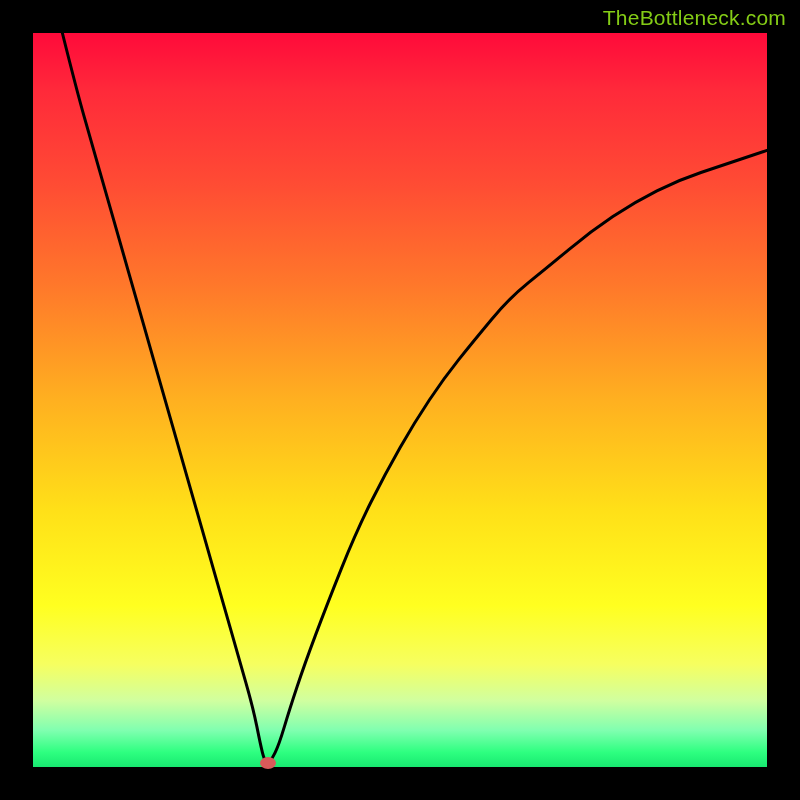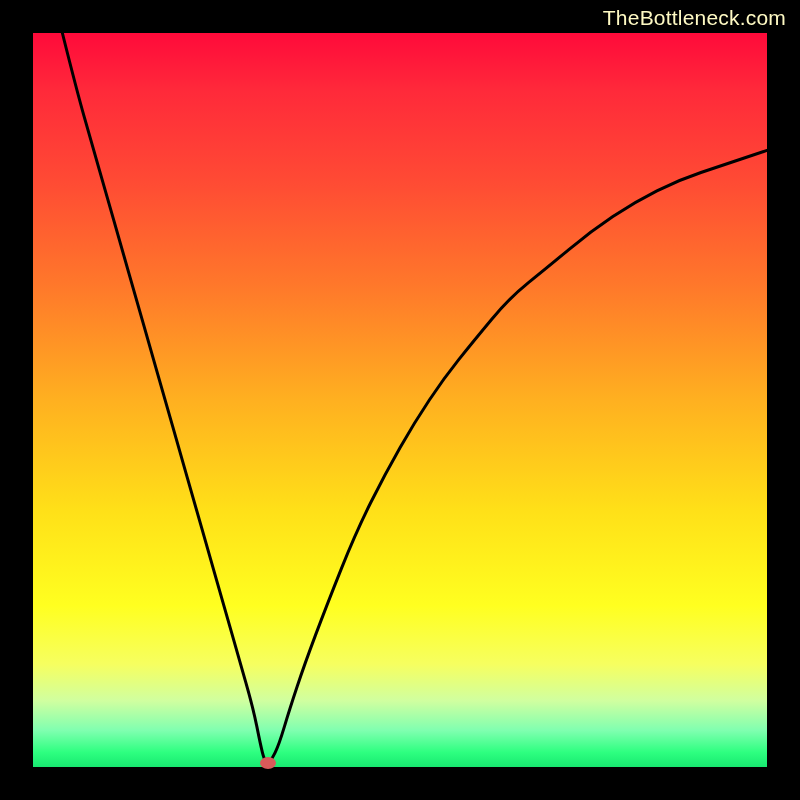--- a/index.html
+++ b/index.html
@@ -60,21 +60,21 @@
     width: 16px;
     height: 12px;
     background: #d85a5a;
     border-radius: 50% / 50%;
     transform: translate(-50%, -50%);
   }
   .watermark {
     position: absolute;
     top: 6px;
     right: 14px;
-    color: #fef9c3;
+    color: #84cc16;
     font-size: 21px;
     font-weight: 500;
     letter-spacing: 0.2px;
     user-select: none;
   }
 </style>
 </head>
 <body>
 
 <div class="frame">

